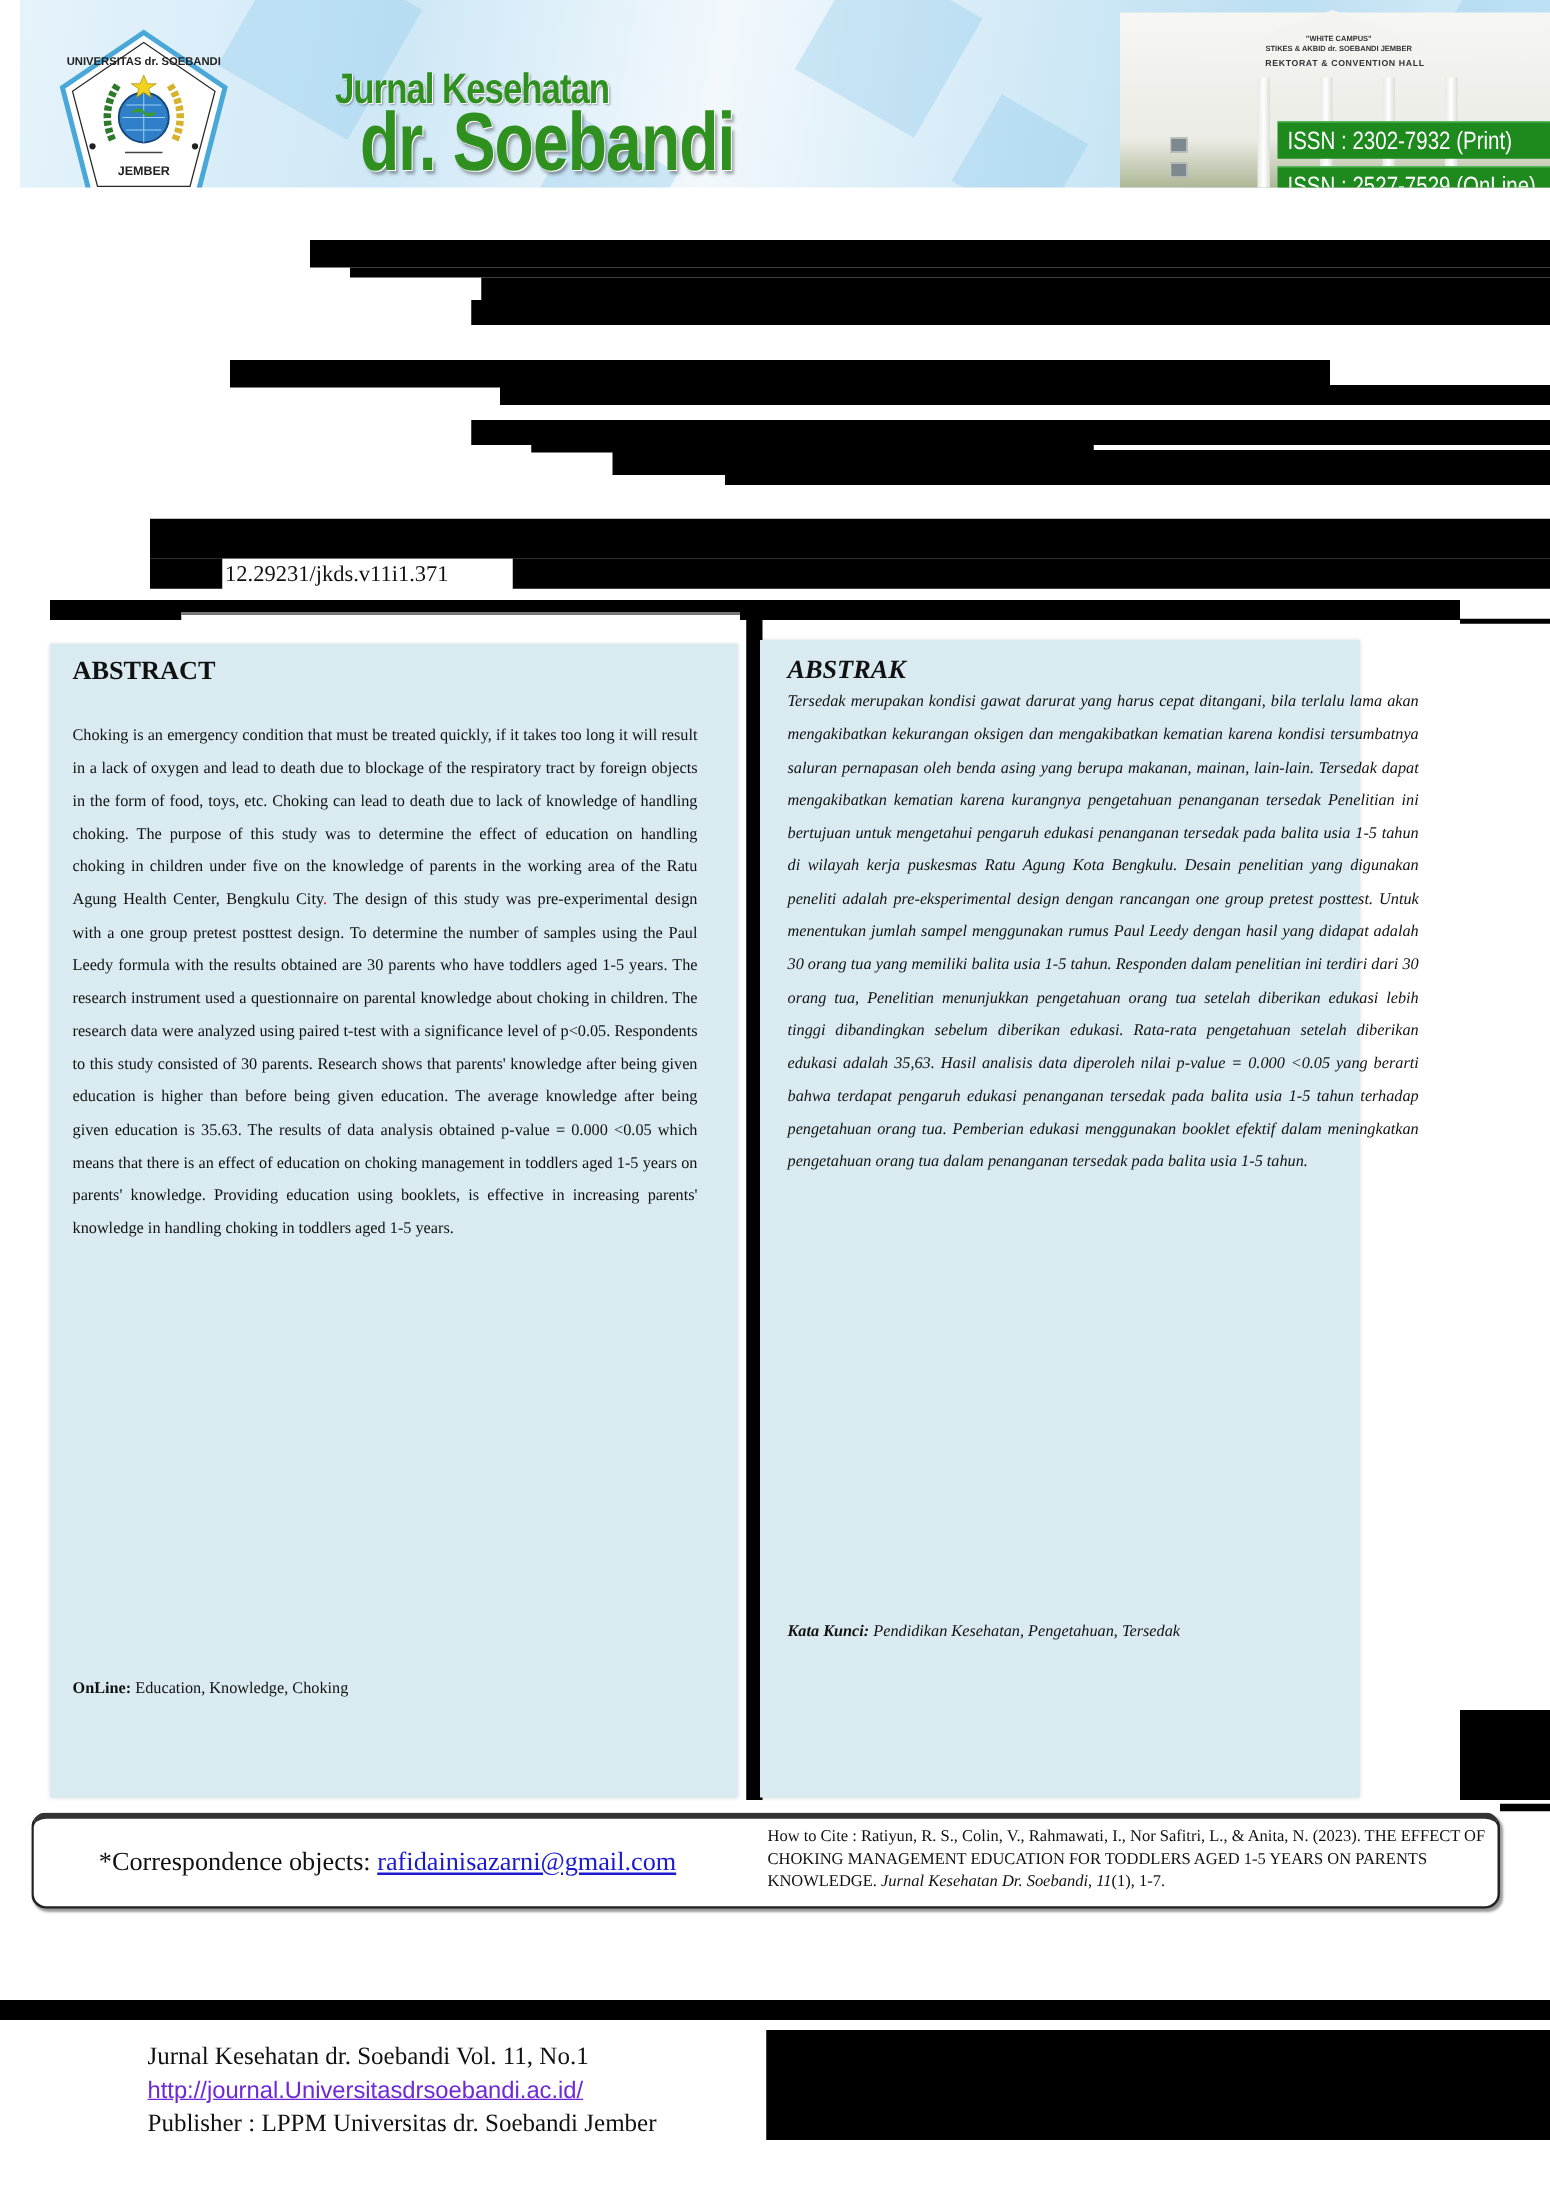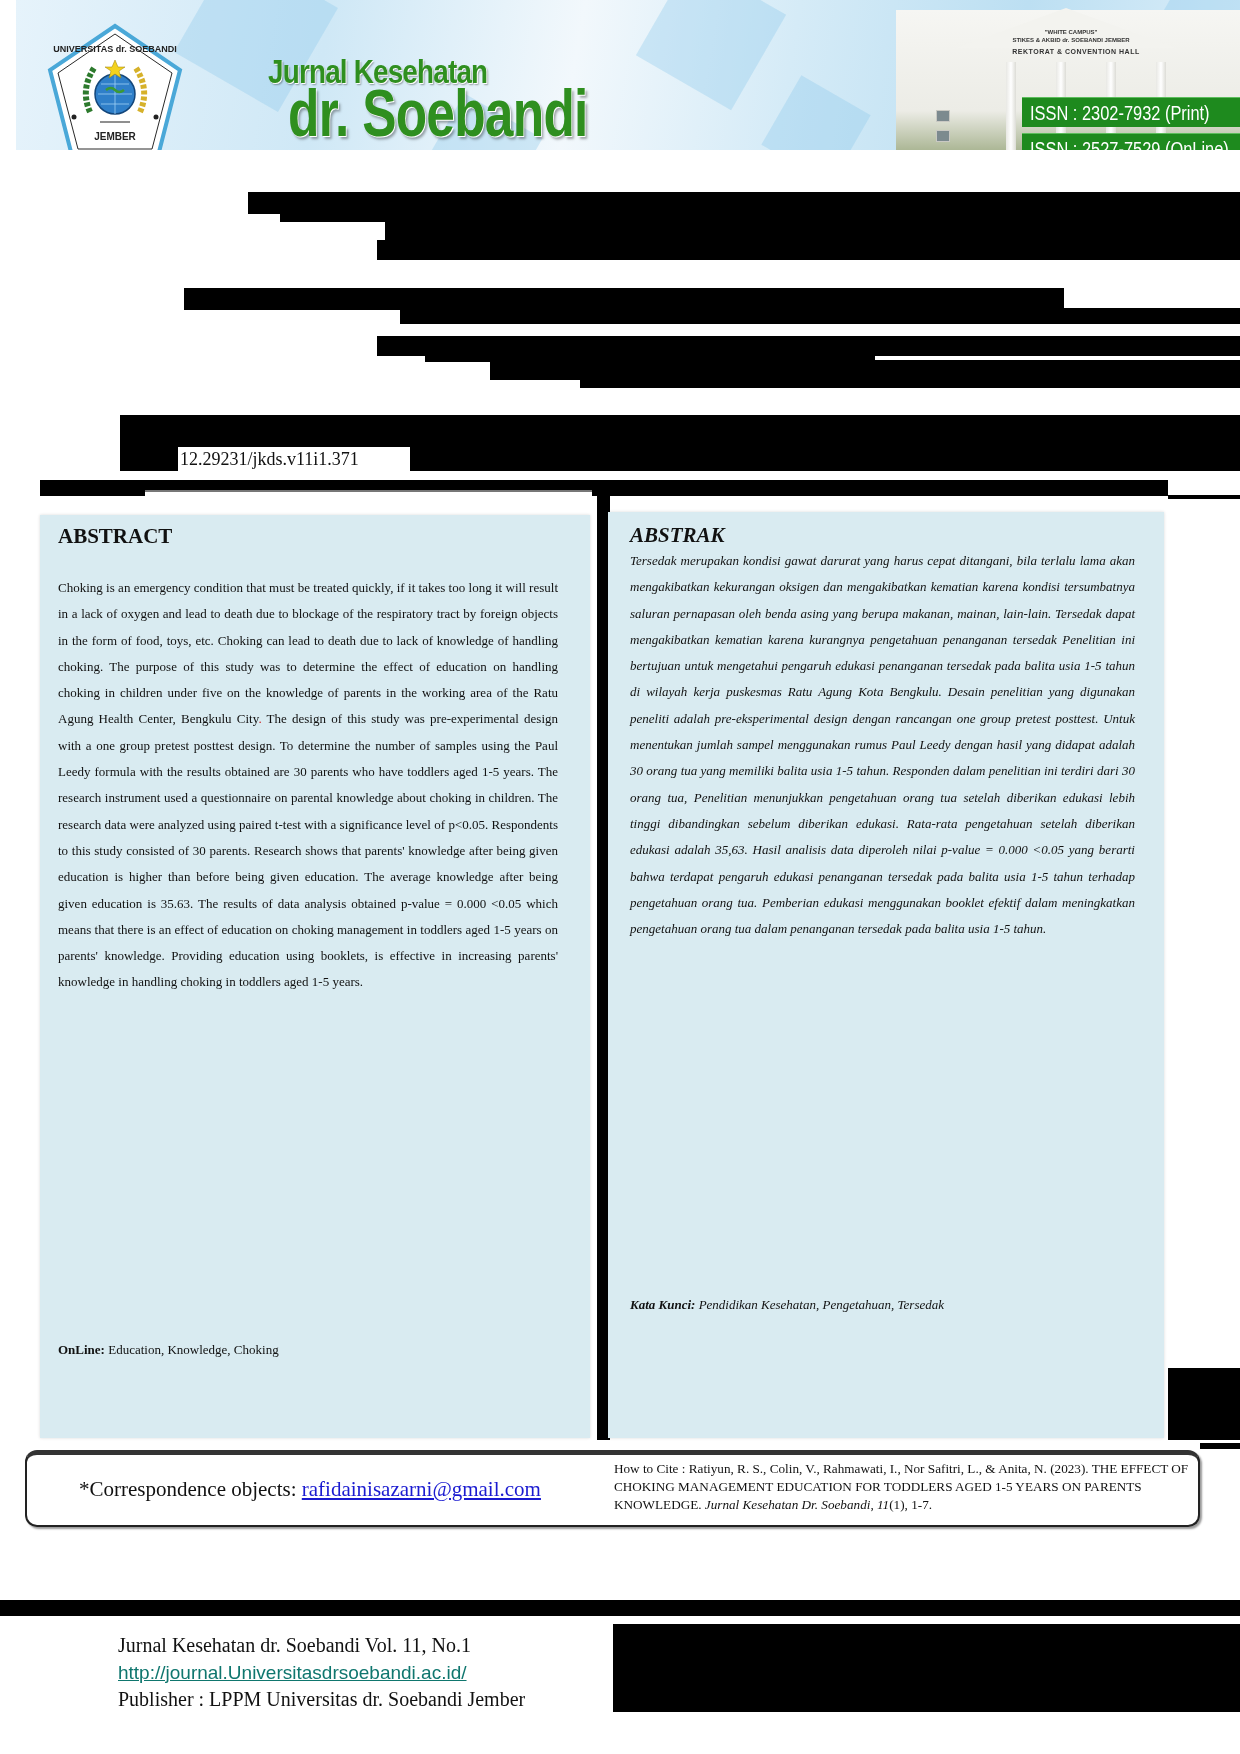--- a/index.html
+++ b/index.html
@@ -34,42 +34,42 @@
           transform-origin:left; box-sizing:border-box; border-top:1px solid #5dbd5d; }
   .issn span { display:inline-block; transform:scaleX(0.82); transform-origin:left; white-space:nowrap; }
 
   
   .doi { position:absolute; left:178px; top:447px; height:24px; width:232px; background:#fff;
          font-size:18px; line-height:24px; padding-left:2px; box-sizing:border-box; }
 
   
   .panel { position:absolute; background:#d9ebf1; box-shadow:0 0 3px rgba(0,0,0,0.15); }
   .panel-left { left:40px; top:515px; width:550px; height:923px; }
-  .panel-right { left:608px; top:512px; width:556px; height:926px; }
+  .panel-right { left:608px; top:512px; width:480px; height:926px; }
   .panel h2 { margin:0; font-size:21px; font-weight:bold; }
   .ptext { position:absolute; font-size:13px; line-height:26.3px; text-align:justify; }
   .left-title { left:18px; top:8px; }
   .left-body { left:18px; top:60px; width:500px; }
   .left-kw { left:18px; top:822px; width:500px; }
   .right-title { left:22px; top:10px; font-style:italic; }
   .right-body { left:22px; top:36px; width:505px; font-style:italic; }
   .right-kw { left:22px; top:780px; width:505px; font-style:italic; }
   .red-dot { color:#d02020; }
 
   
   .corr-box { position:absolute; left:25px; top:1450px; width:1175px; height:77px; border:2px solid #222;
               border-top:5px solid #333; border-radius:12px; background:#fff; box-sizing:border-box;
               box-shadow:2px 2px 2px rgba(0,0,0,0.4); }
   .corr-author { position:absolute; left:52px; top:22px; font-size:21px; }
   .corr-author a { color:#1a1ad0; text-decoration:underline; }
   .cite { position:absolute; left:587px; top:5px; width:580px; font-size:13.2px; line-height:18px; }
 
   
   .footer { position:absolute; left:118px; top:1632px; font-size:20px; line-height:27px; }
-  .footer a { color:#0f766e; text-decoration:underline; font-family:"Liberation Sans","DejaVu Sans",sans-serif; font-size:19px; }
+  .footer a { color:#6d28d9; text-decoration:underline; font-family:"Liberation Sans","DejaVu Sans",sans-serif; font-size:19px; }
 </style>
 </head>
 <body>
 
 <div class="banner">
   <div class="cube" style="left:180px;top:-30px;width:120px;height:120px;"></div>
   <div class="cube" style="left:420px;top:110px;width:90px;height:90px;"></div>
   <div class="cube" style="left:640px;top:-20px;width:110px;height:110px;"></div>
   <div class="cube" style="left:760px;top:90px;width:80px;height:80px;"></div>
   <div class="cube" style="left:1150px;top:-30px;width:100px;height:100px;"></div>

